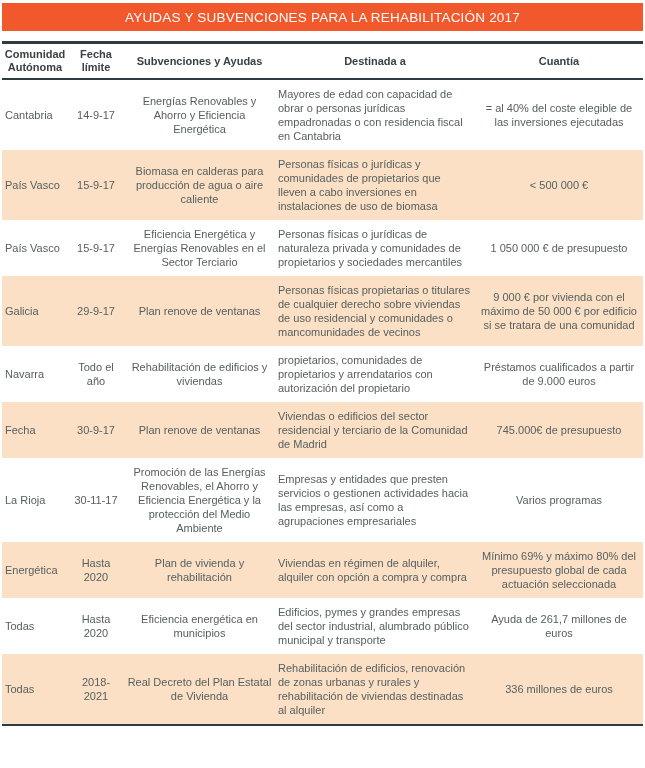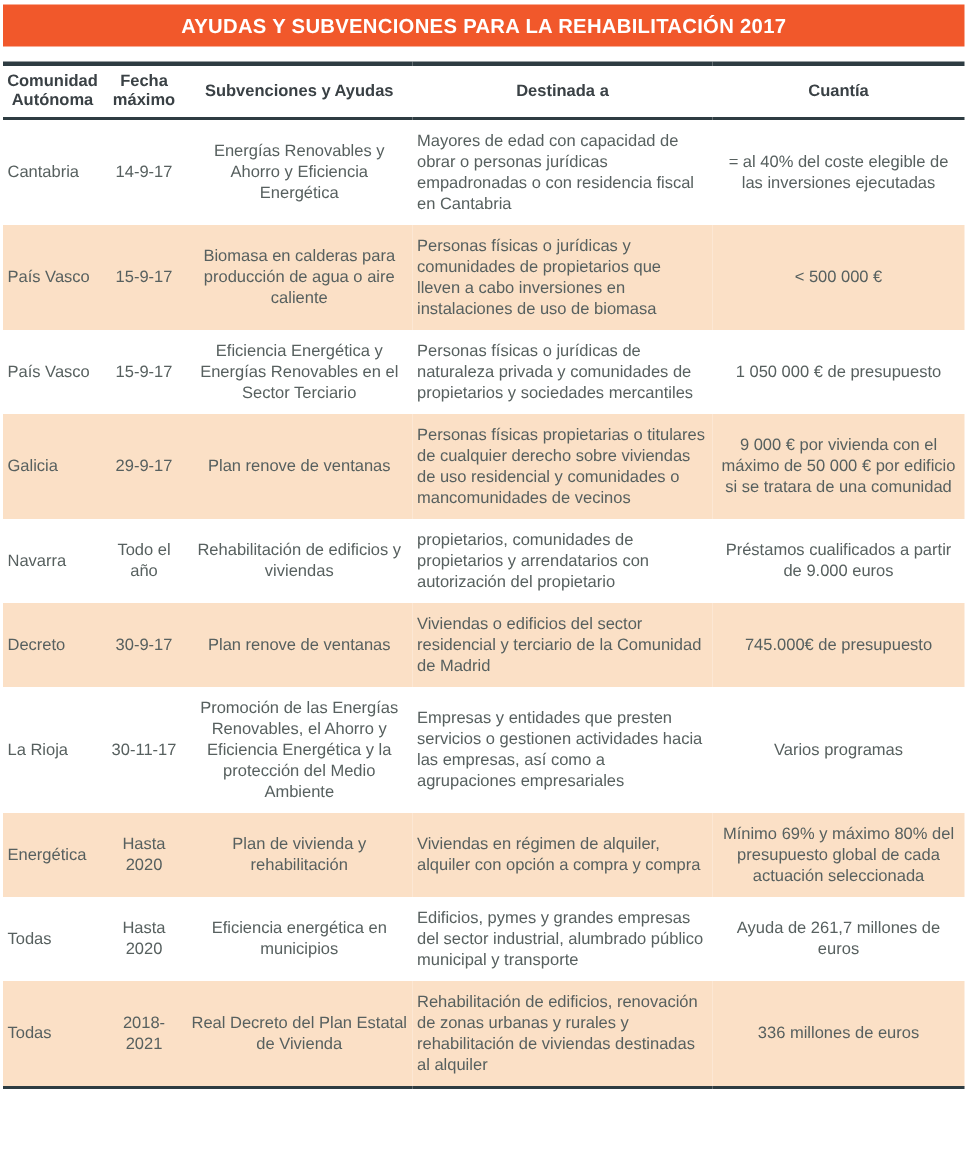--- a/index.html
+++ b/index.html
@@ -26,21 +26,21 @@
   .title-bar{
     margin:0 2px 10px 2px;
     height:28px;
     background:var(--orange);
     display:flex;
     align-items:center;
     justify-content:center;
   }
   .title-bar span{
     color:var(--title-text);
-    font-weight:bold;
+    font-weight:normal;
     font-size:13.5px;
     letter-spacing:.2px;
     text-align:center;
   }
   table.subsidies{
     width:641px;
     margin:0 2px;
     border-collapse:collapse;
     table-layout:fixed;
     color:var(--body-text);
@@ -89,21 +89,21 @@
     <colgroup>
       <col style="width:66px">
       <col style="width:56px">
       <col style="width:151px">
       <col style="width:200px">
       <col style="width:168px">
     </colgroup>
     <thead>
       <tr>
         <th>Comunidad Autónoma</th>
-        <th>Fecha máximo</th>
+        <th>Fecha límite</th>
         <th>Subvenciones y Ayudas</th>
         <th>Destinada a</th>
         <th>Cuantía</th>
       </tr>
     </thead>
     <tbody id="table-body">
         <tr>
     <td class="c1">Cantabria</td>
     <td class="c2">14-9-17</td>
     <td class="c3">Energías Renovables y Ahorro y Eficiencia Energética</td>
@@ -132,21 +132,21 @@
     <td class="c5">9 000 € por vivienda con el máximo de 50 000 € por edificio si se tratara de una comunidad</td>
   </tr>
         <tr>
     <td class="c1">Navarra</td>
     <td class="c2">Todo el año</td>
     <td class="c3">Rehabilitación de edificios y viviendas</td>
     <td class="c4">propietarios, comunidades de propietarios y arrendatarios con autorización del propietario</td>
     <td class="c5">Préstamos cualificados a partir de 9.000 euros</td>
   </tr>
         <tr class="alt">
-    <td class="c1">Decreto</td>
+    <td class="c1">Fecha</td>
     <td class="c2">30-9-17</td>
     <td class="c3">Plan renove de ventanas</td>
     <td class="c4">Viviendas o edificios del sector residencial y terciario de la Comunidad de Madrid</td>
     <td class="c5">745.000€ de presupuesto</td>
   </tr>
         <tr>
     <td class="c1">La Rioja</td>
     <td class="c2">30-11-17</td>
     <td class="c3">Promoción de las Energías Renovables, el Ahorro y Eficiencia Energética y la protección del Medio Ambiente</td>
     <td class="c4">Empresas y entidades que presten servicios o gestionen actividades hacia las empresas, así como a agrupaciones empresariales</td>

